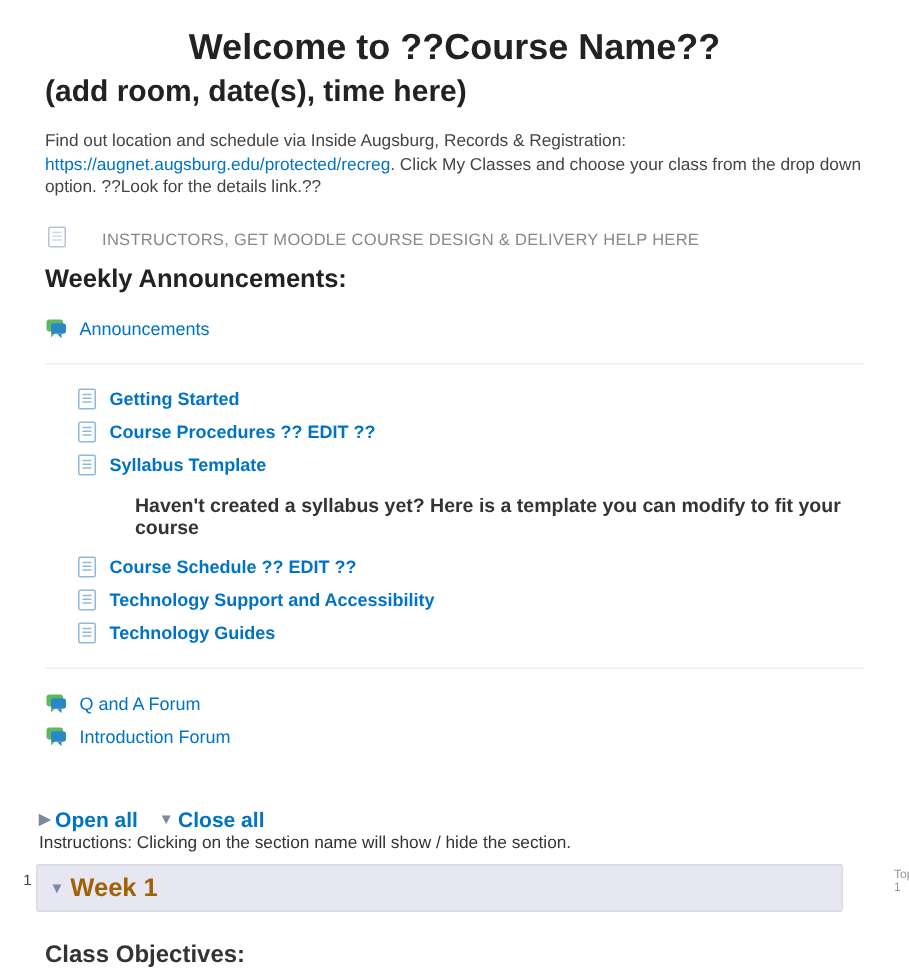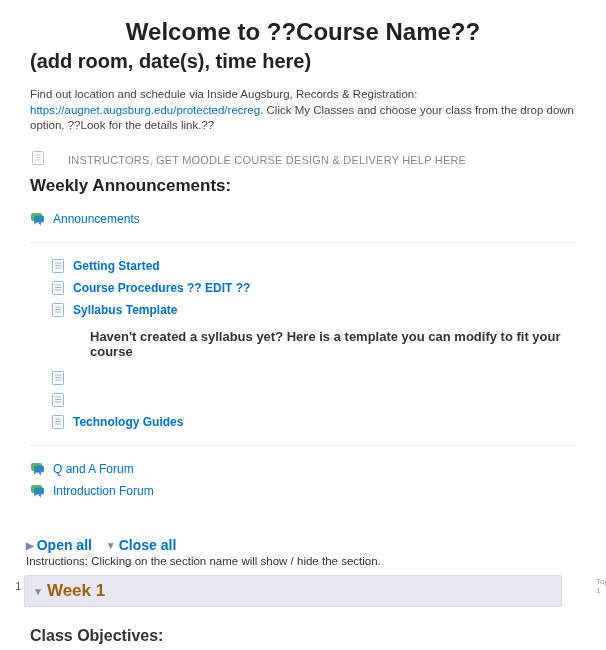--- a/index.html
+++ b/index.html
@@ -232,28 +232,30 @@
       <span>Haven't created a syllabus yet? Here is a template you can modify to fit your course</span>
     </div>
     <ul class="activity-list">
       <li>
         <svg class="doc-icon" viewBox="0 0 16 16">
           <rect x="2.5" y="1.5" width="11" height="13" rx="1" fill="#ffffff" stroke="#8fb8dc"></rect>
           <line x1="5" y1="5" x2="11" y2="5" stroke="#8fb8dc" stroke-width="1"></line>
           <line x1="5" y1="7.5" x2="11" y2="7.5" stroke="#8fb8dc" stroke-width="1"></line>
           <line x1="5" y1="10" x2="11" y2="10" stroke="#8fb8dc" stroke-width="1"></line>
         </svg>
-      </li>
-      <li>
-        <svg class="doc-icon" viewBox="0 0 16 16">
-          <rect x="2.5" y="1.5" width="11" height="13" rx="1" fill="#ffffff" stroke="#8fb8dc"></rect>
-          <line x1="5" y1="5" x2="11" y2="5" stroke="#8fb8dc" stroke-width="1"></line>
-          <line x1="5" y1="7.5" x2="11" y2="7.5" stroke="#8fb8dc" stroke-width="1"></line>
-          <line x1="5" y1="10" x2="11" y2="10" stroke="#8fb8dc" stroke-width="1"></line>
-        </svg>
+        <a href="#">Course Schedule ?? EDIT ??</a>
+      </li>
+      <li>
+        <svg class="doc-icon" viewBox="0 0 16 16">
+          <rect x="2.5" y="1.5" width="11" height="13" rx="1" fill="#ffffff" stroke="#8fb8dc"></rect>
+          <line x1="5" y1="5" x2="11" y2="5" stroke="#8fb8dc" stroke-width="1"></line>
+          <line x1="5" y1="7.5" x2="11" y2="7.5" stroke="#8fb8dc" stroke-width="1"></line>
+          <line x1="5" y1="10" x2="11" y2="10" stroke="#8fb8dc" stroke-width="1"></line>
+        </svg>
+        <a href="#">Technology Support and Accessibility</a>
       </li>
       <li>
         <svg class="doc-icon" viewBox="0 0 16 16">
           <rect x="2.5" y="1.5" width="11" height="13" rx="1" fill="#ffffff" stroke="#8fb8dc"></rect>
           <line x1="5" y1="5" x2="11" y2="5" stroke="#8fb8dc" stroke-width="1"></line>
           <line x1="5" y1="7.5" x2="11" y2="7.5" stroke="#8fb8dc" stroke-width="1"></line>
           <line x1="5" y1="10" x2="11" y2="10" stroke="#8fb8dc" stroke-width="1"></line>
         </svg>
         <a href="#">Technology Guides</a>
       </li>

